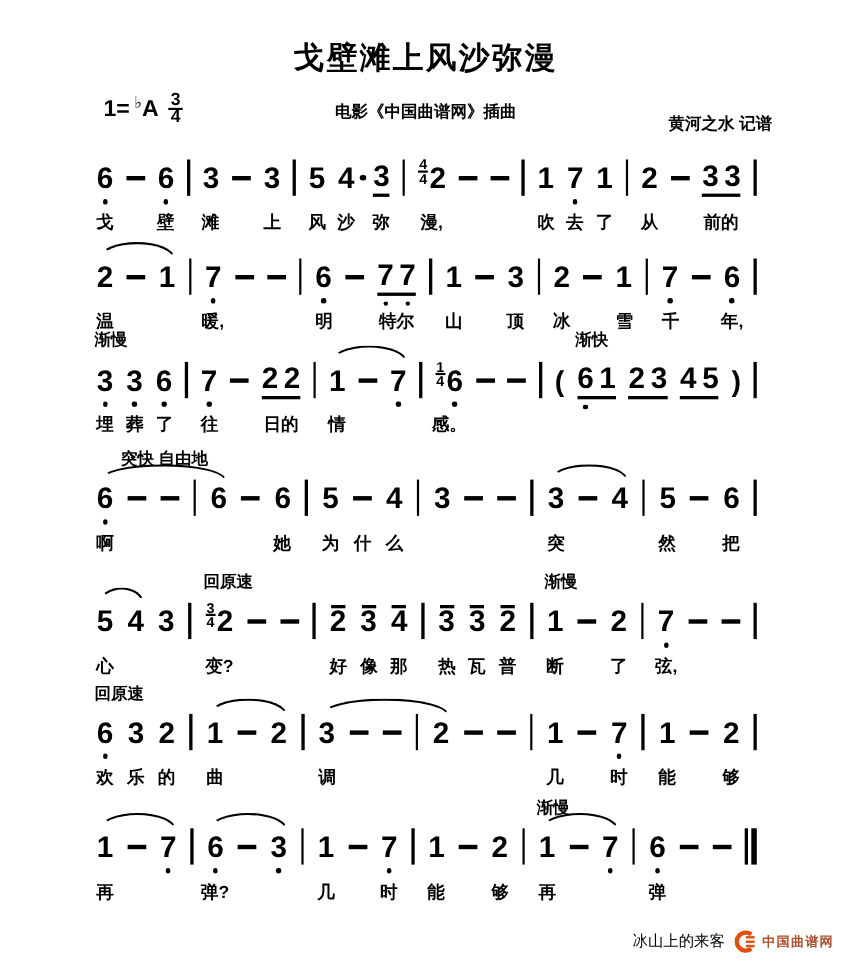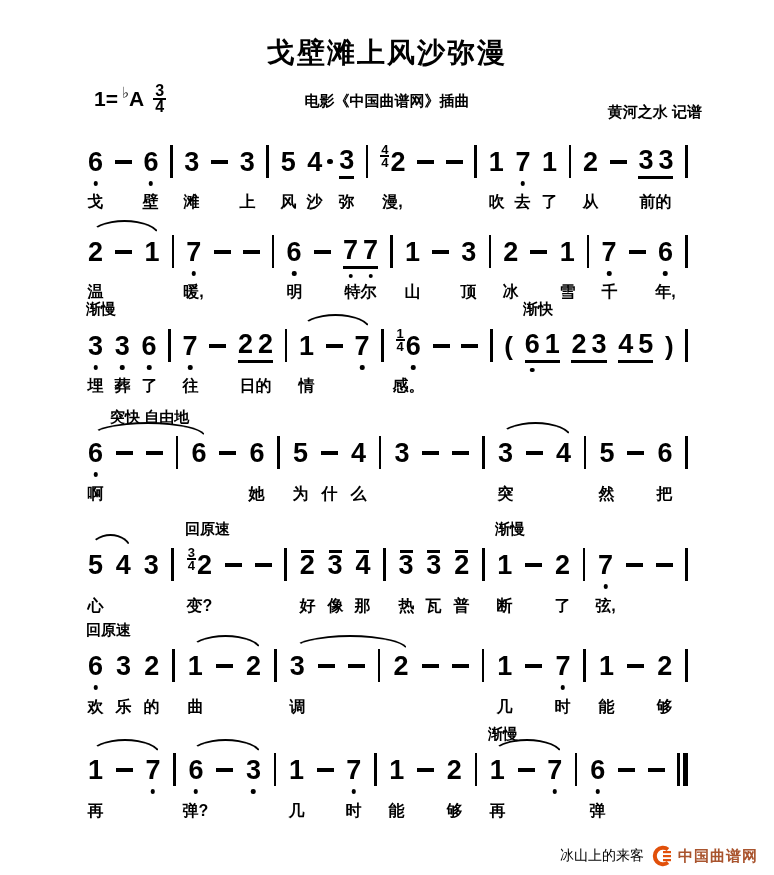--- a/index.html
+++ b/index.html
@@ -44,21 +44,21 @@
   .frac .ft{border-bottom:2px solid #000;padding:0 1px;}
   .fracnote{display:inline-flex;align-items:center;}
   .lyric{position:absolute;top:78px;transform:translateX(-50%);
     font-size:16px;font-weight:bold;white-space:nowrap;}
   .tempo-mark{position:absolute;top:2px;font-size:15px;font-weight:bold;white-space:nowrap;}
   .slur{position:absolute;top:16px;height:11px;
     border:2px solid transparent;border-top:2.5px solid #000;
     border-radius:50% 50% 0 0 / 100% 100% 0 0;}
   .footer{position:absolute;top:845px;right:16px;display:flex;align-items:center;gap:6px;}
   .footer .uploaded{font-size:14px;}
-  .footer .site{font-size:15px;font-weight:bold;color:#a9542e;letter-spacing:1px;}
+  .footer .site{font-size:12px;font-weight:bold;color:#a9542e;letter-spacing:1px;}
 </style>
 </head>
 <body>
 
 <div class="title">戈壁滩上风沙弥漫</div>
 
 <div class="keysig">
   <span class="kone">1=</span>
   <span class="kflat">♭</span>
   <span class="kletter">A</span>

